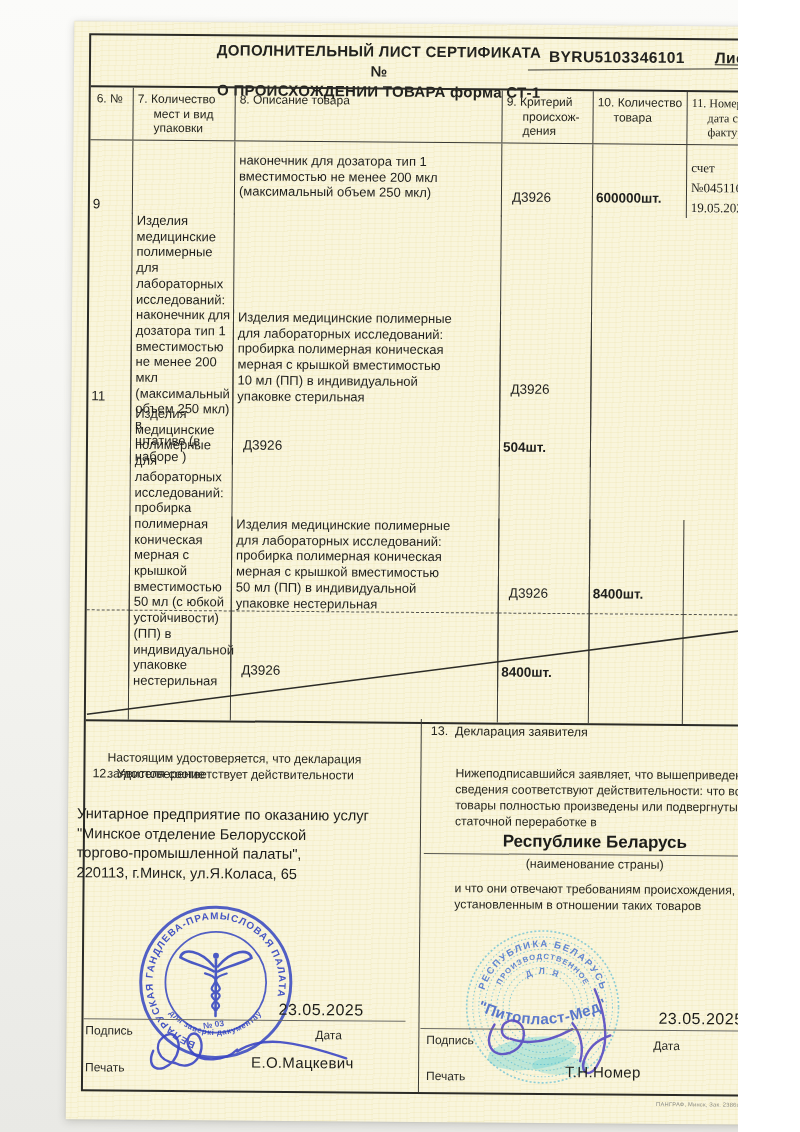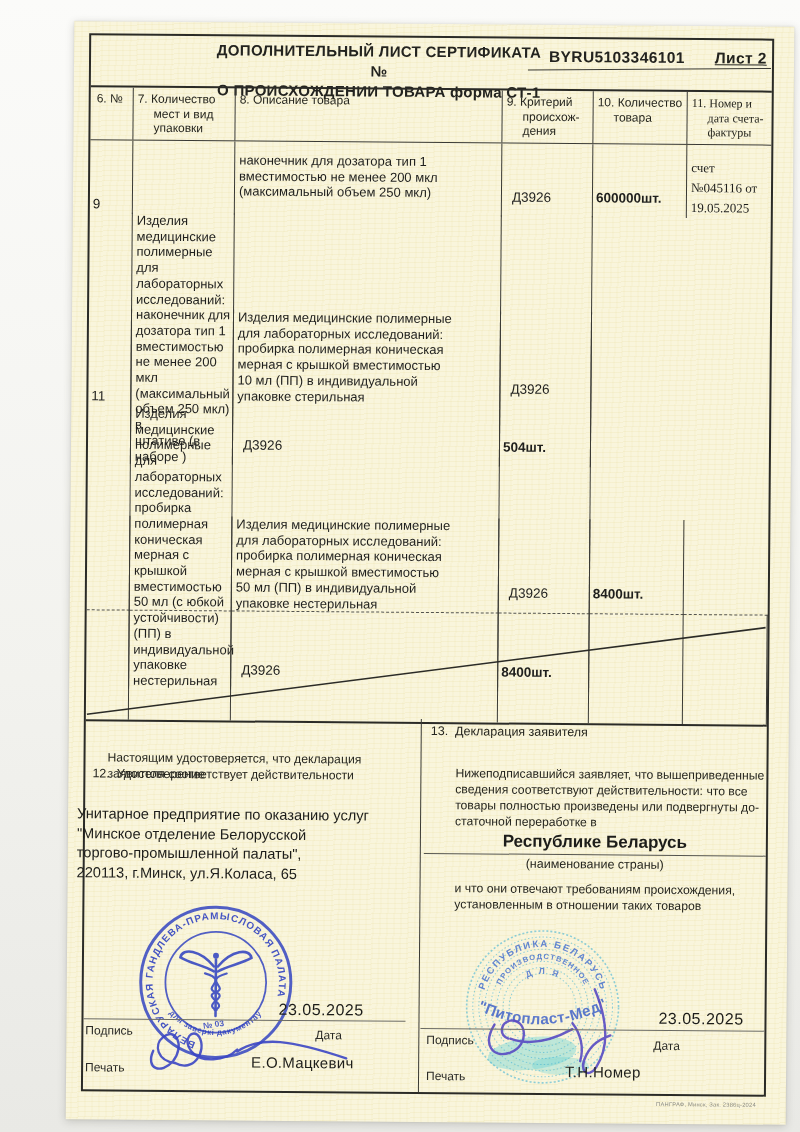--- a/index.html
+++ b/index.html
@@ -1,17 +1,17 @@
 <!DOCTYPE html>
 <html><head>
 <meta charset="utf-8">
 <style>
   html,body{margin:0;padding:0;}
   body{font-family:"Liberation Sans", sans-serif; color:#1f1f1d;}
-  .stage{position:relative;width:800px;height:1132px;overflow:hidden;
+  .stage{position:relative;width:738px;height:1132px;overflow:hidden;
          background:linear-gradient(180deg,#fbfbf9 0%,#f2f2ee 60%,#e9e9e5 100%);}
   .paper{position:absolute;left:70px;top:24px;width:720px;height:1098px;
          background:
            repeating-linear-gradient(178deg, rgba(213,192,84,.10) 0 1px, rgba(0,0,0,0) 1px 5px),
            repeating-linear-gradient(92deg, rgba(213,192,84,.05) 0 2px, rgba(0,0,0,0) 2px 7px),
            #f9f5dc;
          box-shadow:0 2px 8px rgba(60,60,50,.22), 0 0 2px rgba(60,60,50,.15);
          transform:rotate(.45deg);}
   .border-box{position:absolute;left:15px;top:12px;width:685px;height:1058px;
          border:2px solid #2b2b27;box-sizing:border-box;}

